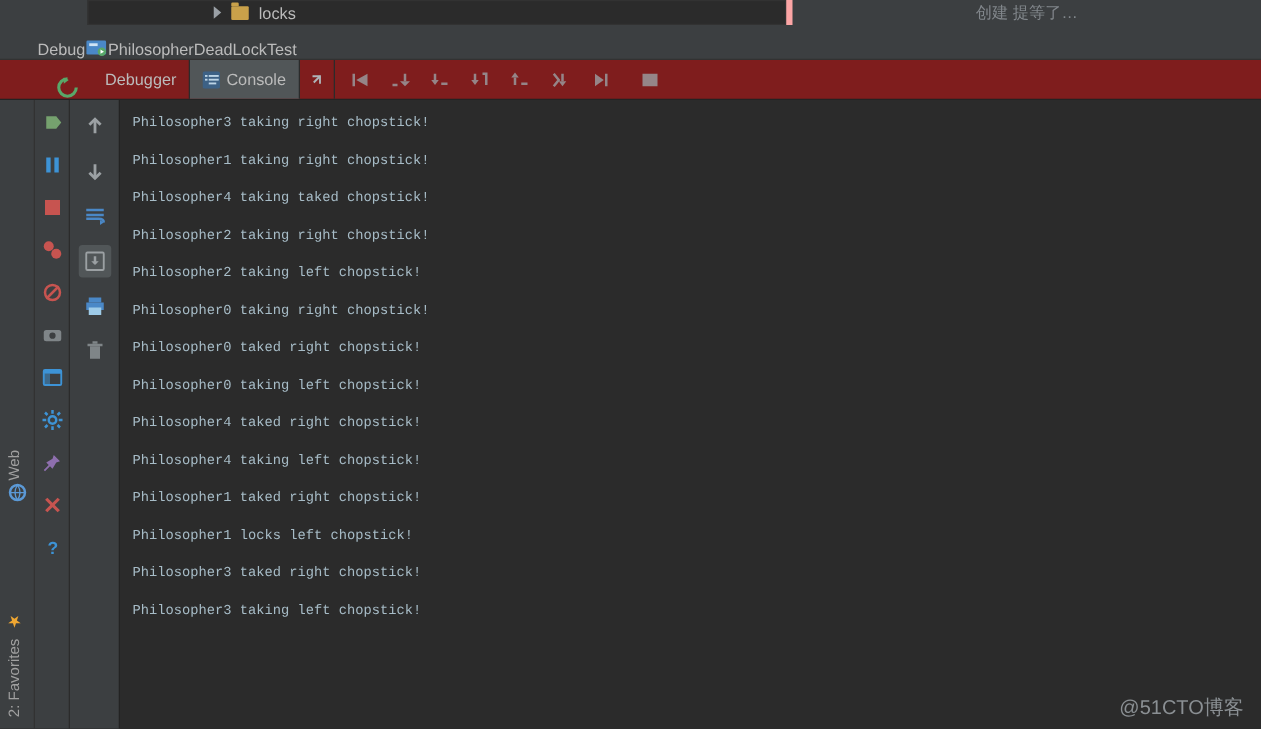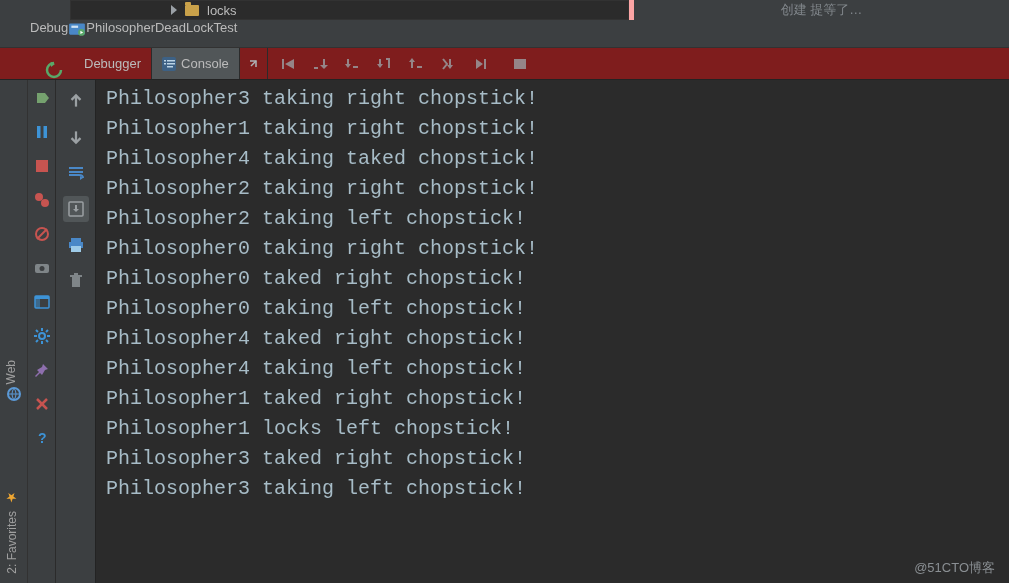--- a/index.html
+++ b/index.html
@@ -44,21 +44,21 @@
     position:relative;
   }
   .folder-icon::before{
     content:"";position:absolute;top:-3px;left:0;width:6px;height:3px;background:#c9a14a;border-radius:1px 1px 0 0;
   }
 
   
   .debug-header{
     height:28px;
     background:#3c3f41;
-    display:flex; align-items:flex-start;
+    display:flex; align-items:flex-end;
     padding-left:30px; gap:0;
     color:#bbbbbb;
     border-bottom:1px solid #323232;
   }
   .run-icon{
     width:18px; height:18px; display:flex;align-items:center;justify-content:center;
   }
 
   
   .tab-row{
@@ -123,21 +123,21 @@
     display:flex;align-items:center;justify-content:center;
     border-radius:3px;
   }
   .gbtn.sel{background:#515658;}
   .gbtn svg{width:18px;height:18px;}
 
   .console{
     flex:1;
     background:#2b2b2b;
     font-family:"Consolas","Courier New",monospace;
-    font-size:20px;
+    font-size:11px;
     color:#a7bcc7;
     padding:4px 10px;
     line-height:30px;
     overflow:hidden;
   }
   .console .line{white-space:pre;}
 
   
   .side-label{
     position:absolute;
@@ -158,21 +158,21 @@
   .rerun{
     position:absolute;
     top:56px; left:40px;
     width:28px;height:28px;
     display:flex;align-items:center;justify-content:center;
   }
 
   .watermark{
     position:absolute;
     right:14px; bottom:6px;
-    font-size:13px;
+    font-size:16px;
     color:#8a8f93;
   }
 </style>
 </head>
 <body>
 
 <div class="top-strip">
   <div class="spacer"></div>
   <div class="tree-hint">
     <span class="tri-right"></span>

